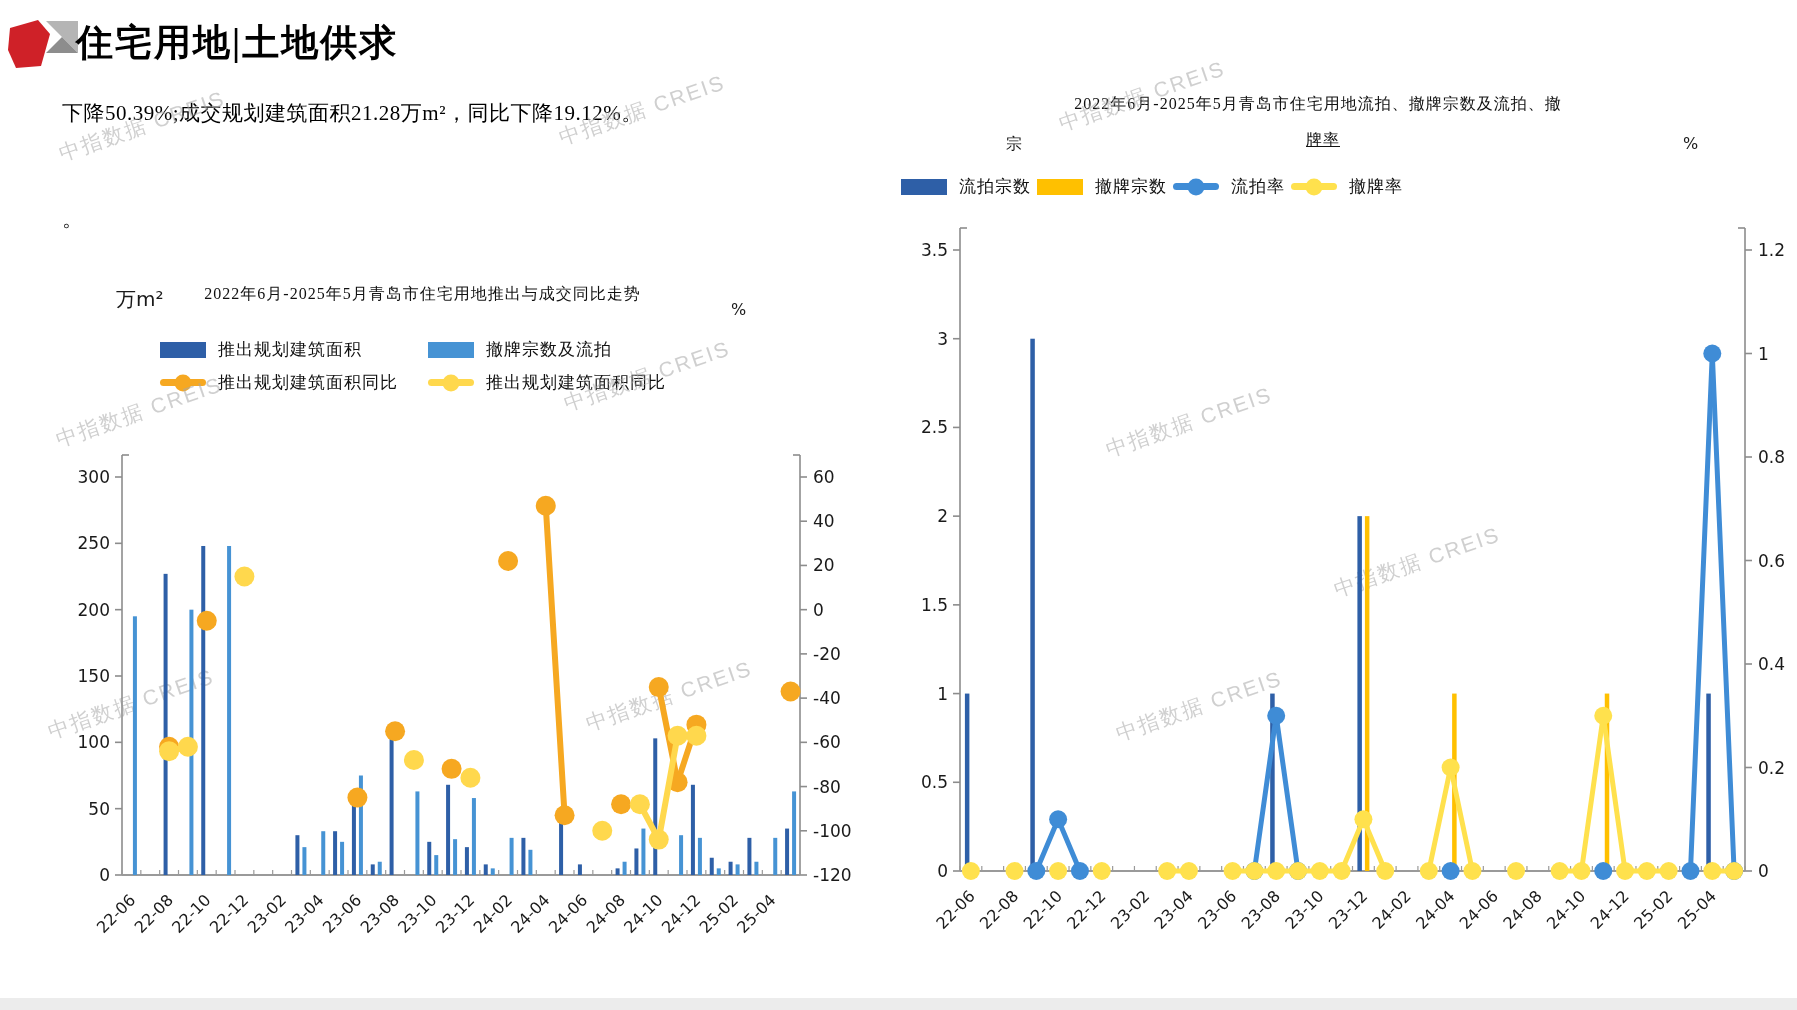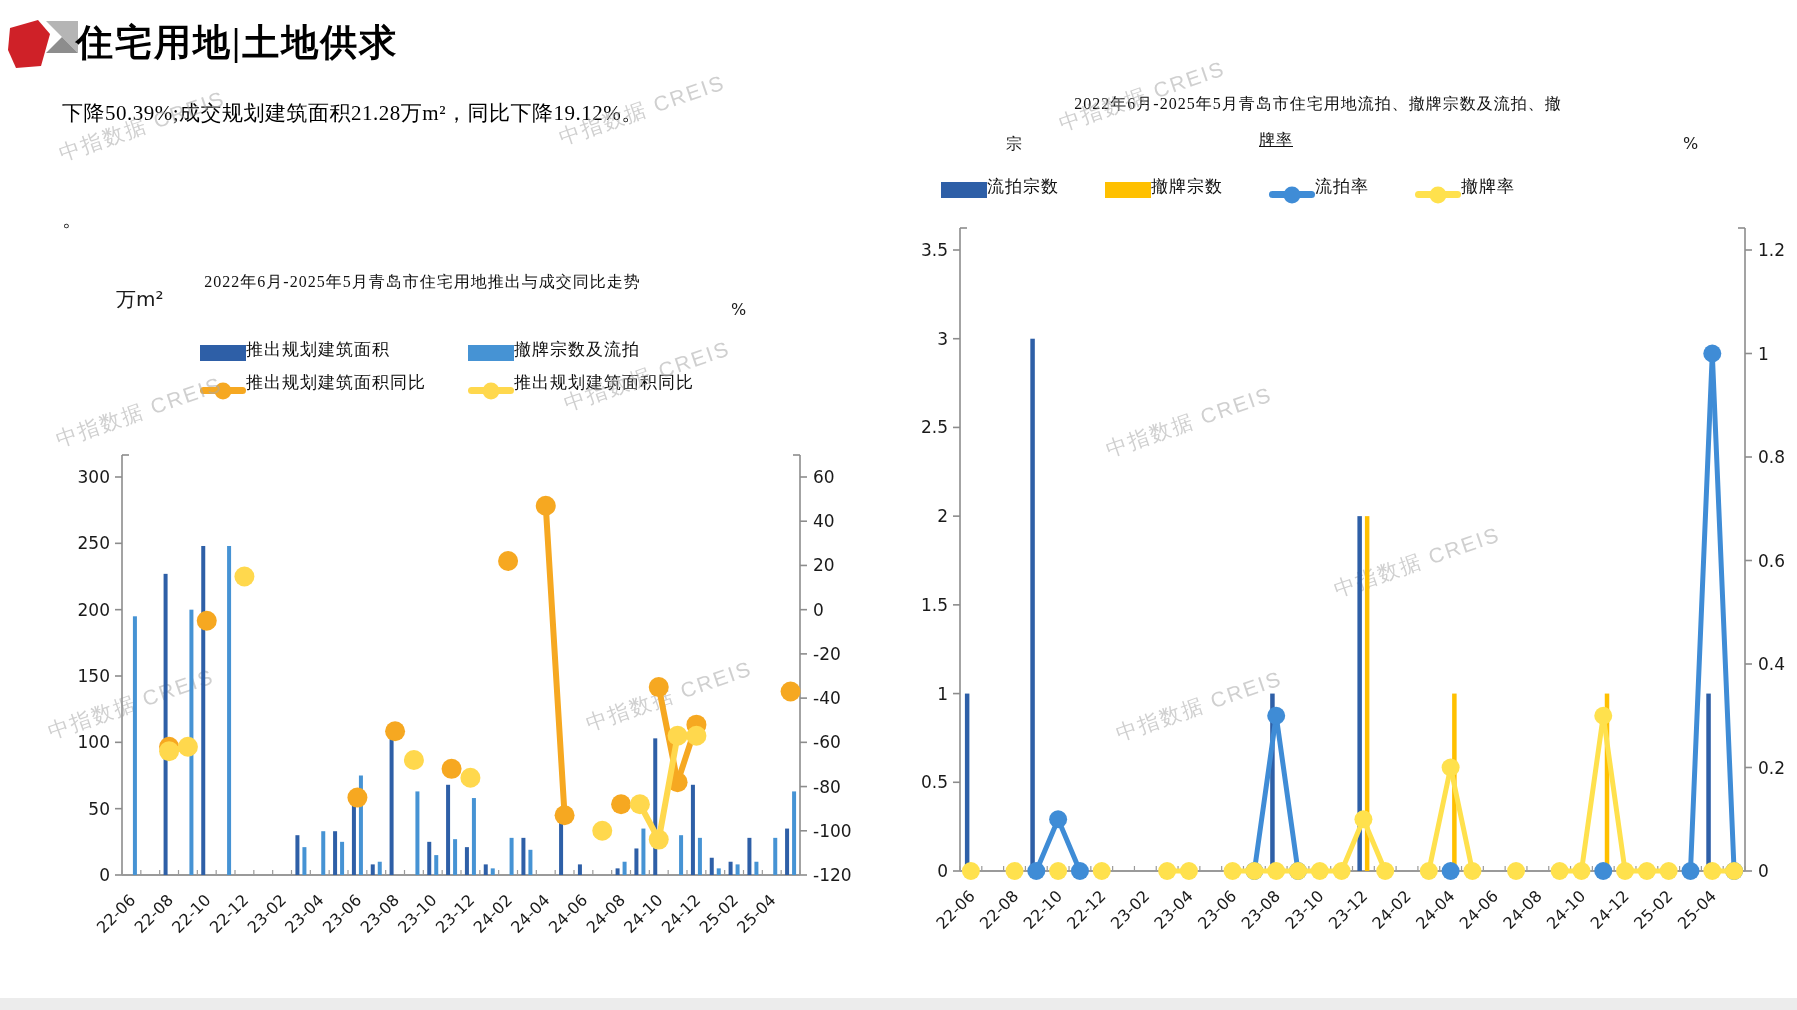--- a/index.html
+++ b/index.html
@@ -17,29 +17,29 @@
   }
   #logo{left:8px;top:18px;width:72px;height:52px;}
   
   #summary{
     left:62px;top:96px;width:710px;font-size:21px;line-height:35px;
     color:#000;letter-spacing:0.5px;
   }
   #summary-note{left:62px;top:205px;font-size:21px;color:#000;}
   
   .chart-title{font-size:16px;color:#111;letter-spacing:1px;text-align:center;}
-  #left-chart-title{left:95px;top:272px;width:655px;}
+  #left-chart-title{left:95px;top:284px;width:655px;}
   #left-unit-l{left:116px;top:286px;font-size:20px;font-family:"DejaVu Sans",sans-serif;}
   #left-unit-r{left:731px;top:300px;font-size:16px;font-family:"DejaVu Sans",sans-serif;}
   #right-chart-title-1{left:918px;top:94px;width:800px;}
-  #right-chart-title-2{left:876px;top:130px;width:800px;text-decoration:underline;}
+  #right-chart-title-2{left:923px;top:130px;width:800px;text-decoration:underline;}
   #right-unit-l{left:1006px;top:134px;font-size:16px;}
   #right-unit-r{left:1683px;top:134px;font-size:16px;font-family:"DejaVu Sans",sans-serif;}
   
-  .legend-item{display:flex;align-items:flex-end;gap:0;margin-left:40px;}
+  .legend-item{display:flex;align-items:center;gap:12px;}
   .legend-label{font-size:17px;color:#111;letter-spacing:1px;white-space:nowrap;}
   .sw-bar{width:46px;height:16px;flex:0 0 auto;}
   .sw-line{width:46px;height:7px;border-radius:4px;position:relative;flex:0 0 auto;}
   .sw-line .dot{position:absolute;left:50%;top:50%;width:17px;height:17px;border-radius:50%;
     transform:translate(-50%,-50%);}
   #left-legend{left:160px;top:338px;display:grid;grid-template-columns:268px auto;row-gap:10px;}
   #right-legend{left:901px;top:175px;display:flex;gap:6px;}
   
   .wm{
     position:absolute;color:#a9a9a9;opacity:.55;font-size:21px;letter-spacing:2px;

